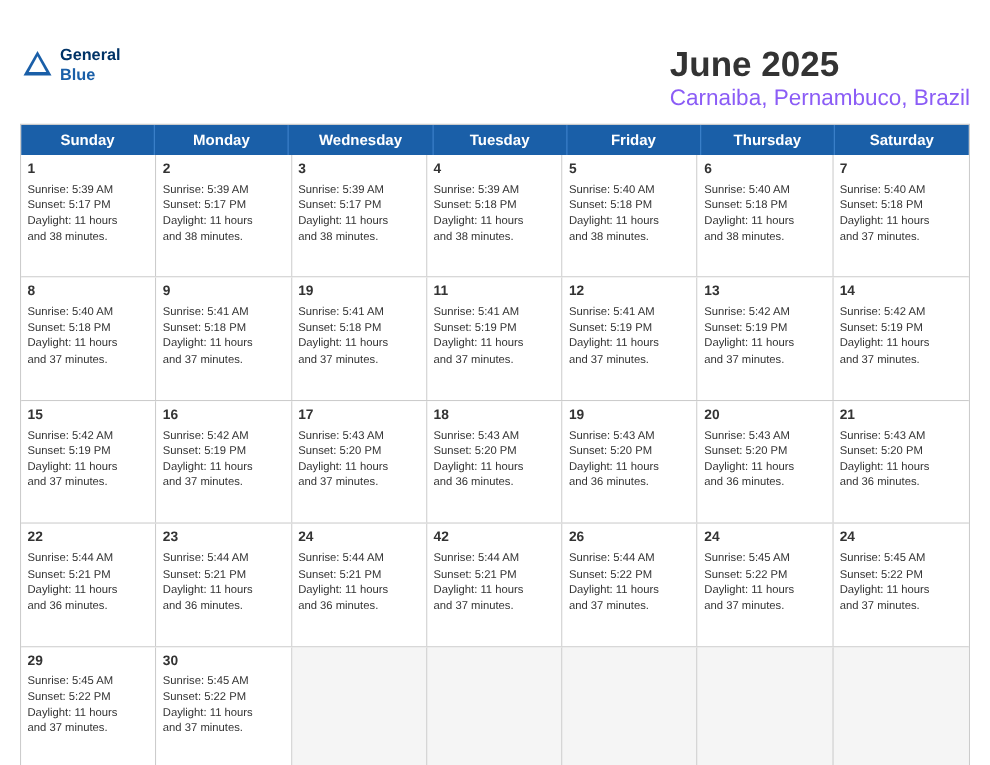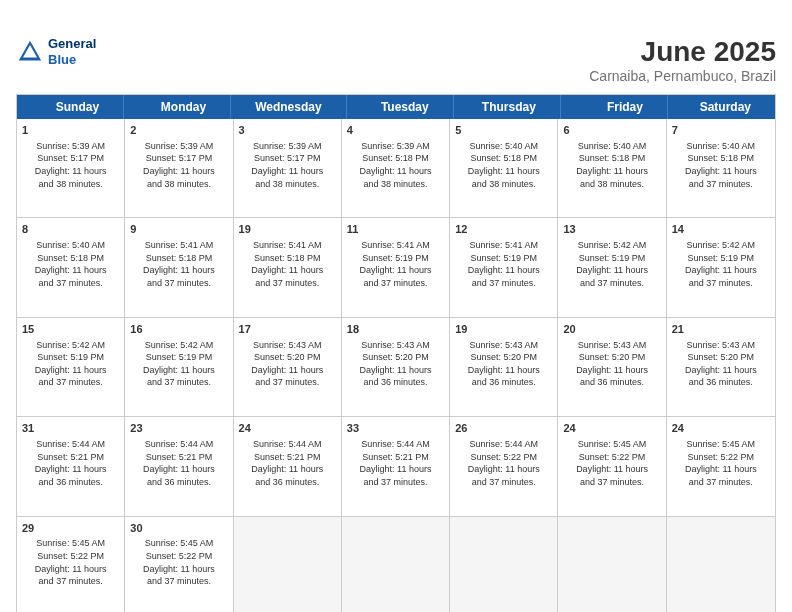--- a/index.html
+++ b/index.html
@@ -33,48 +33,48 @@
       font-size: 13px;
       font-weight: bold;
       color: #003366;
       line-height: 1.2;
     }
     .logo-icon {
       width: 28px;
       height: 28px;
     }
     .title-section {
-      text-align: right;
+      text-align: left;
     }
     .month-year {
       font-size: 28px;
       font-weight: bold;
       color: #333;
     }
     .location {
-      font-size: 14px;
-      color: #737373;
+      font-size: 18px;
+      color: #8b5cf6;
     }
     .calendar {
       flex: 1;
       display: flex;
       flex-direction: column;
       border: 1px solid #ccc;
     }
     .calendar-header {
       display: grid;
       grid-template-columns: repeat(7, 1fr);
       background: #1a5fa8;
     }
     .day-header {
       color: #fff;
       font-size: 12px;
       font-weight: bold;
       padding: 5px 24px;
-      text-align: right;
+      text-align: center;
       border-right: 1px solid #3a7fc8;
     }
     .day-header:last-child { border-right: none; }
     .calendar-body {
       flex: 1;
       display: flex;
       flex-direction: column;
     }
     .calendar-row {
       display: grid;
@@ -97,21 +97,20 @@
     .cell-day {
       font-size: 11px;
       font-weight: bold;
       margin-bottom: 2px;
       display: block;
     }
     .cell-info {
       font-size: 9px;
       color: #333;
       line-height: 1.4;
-      text-align: center;
     }
   </style>
 </head>
 <body>
 <div class="page">
 
   <div class="header">
     <div class="logo">
       <svg class="logo-icon" viewBox="0 0 40 40">
         <polygon points="20,4 36,32 4,32" fill="#1a5fa8"></polygon>
@@ -127,22 +126,22 @@
       <div class="location">Carnaiba, Pernambuco, Brazil</div>
     </div>
   </div>
 
   <div class="calendar">
     <div class="calendar-header" id="cal-header">
         <div class="day-header">Sunday</div>
         <div class="day-header">Monday</div>
         <div class="day-header">Wednesday</div>
         <div class="day-header">Tuesday</div>
+        <div class="day-header">Friday</div>
         <div class="day-header">Thursday</div>
-        <div class="day-header">Friday</div>
         <div class="day-header">Saturday</div>
       </div>
     <div class="calendar-body" id="cal-body">
         <div class="calendar-row">
           <div class="cell">
             <span class="cell-day">1</span>
             <div class="cell-info" style="white-space: pre-line;">Sunrise: 5:39 AM
 Sunset: 5:17 PM
 Daylight: 11 hours
 and 38 minutes.</div>
@@ -287,42 +286,42 @@
           <div class="cell">
             <span class="cell-day">21</span>
             <div class="cell-info" style="white-space: pre-line;">Sunrise: 5:43 AM
 Sunset: 5:20 PM
 Daylight: 11 hours
 and 36 minutes.</div>
           </div>
         </div>
         <div class="calendar-row">
           <div class="cell">
-            <span class="cell-day">31</span>
+            <span class="cell-day">22</span>
             <div class="cell-info" style="white-space: pre-line;">Sunrise: 5:44 AM
 Sunset: 5:21 PM
 Daylight: 11 hours
 and 36 minutes.</div>
           </div>
           <div class="cell">
             <span class="cell-day">23</span>
             <div class="cell-info" style="white-space: pre-line;">Sunrise: 5:44 AM
 Sunset: 5:21 PM
 Daylight: 11 hours
 and 36 minutes.</div>
           </div>
           <div class="cell">
             <span class="cell-day">24</span>
             <div class="cell-info" style="white-space: pre-line;">Sunrise: 5:44 AM
 Sunset: 5:21 PM
 Daylight: 11 hours
 and 36 minutes.</div>
           </div>
           <div class="cell">
-            <span class="cell-day">33</span>
+            <span class="cell-day">42</span>
             <div class="cell-info" style="white-space: pre-line;">Sunrise: 5:44 AM
 Sunset: 5:21 PM
 Daylight: 11 hours
 and 37 minutes.</div>
           </div>
           <div class="cell">
             <span class="cell-day">26</span>
             <div class="cell-info" style="white-space: pre-line;">Sunrise: 5:44 AM
 Sunset: 5:22 PM
 Daylight: 11 hours

